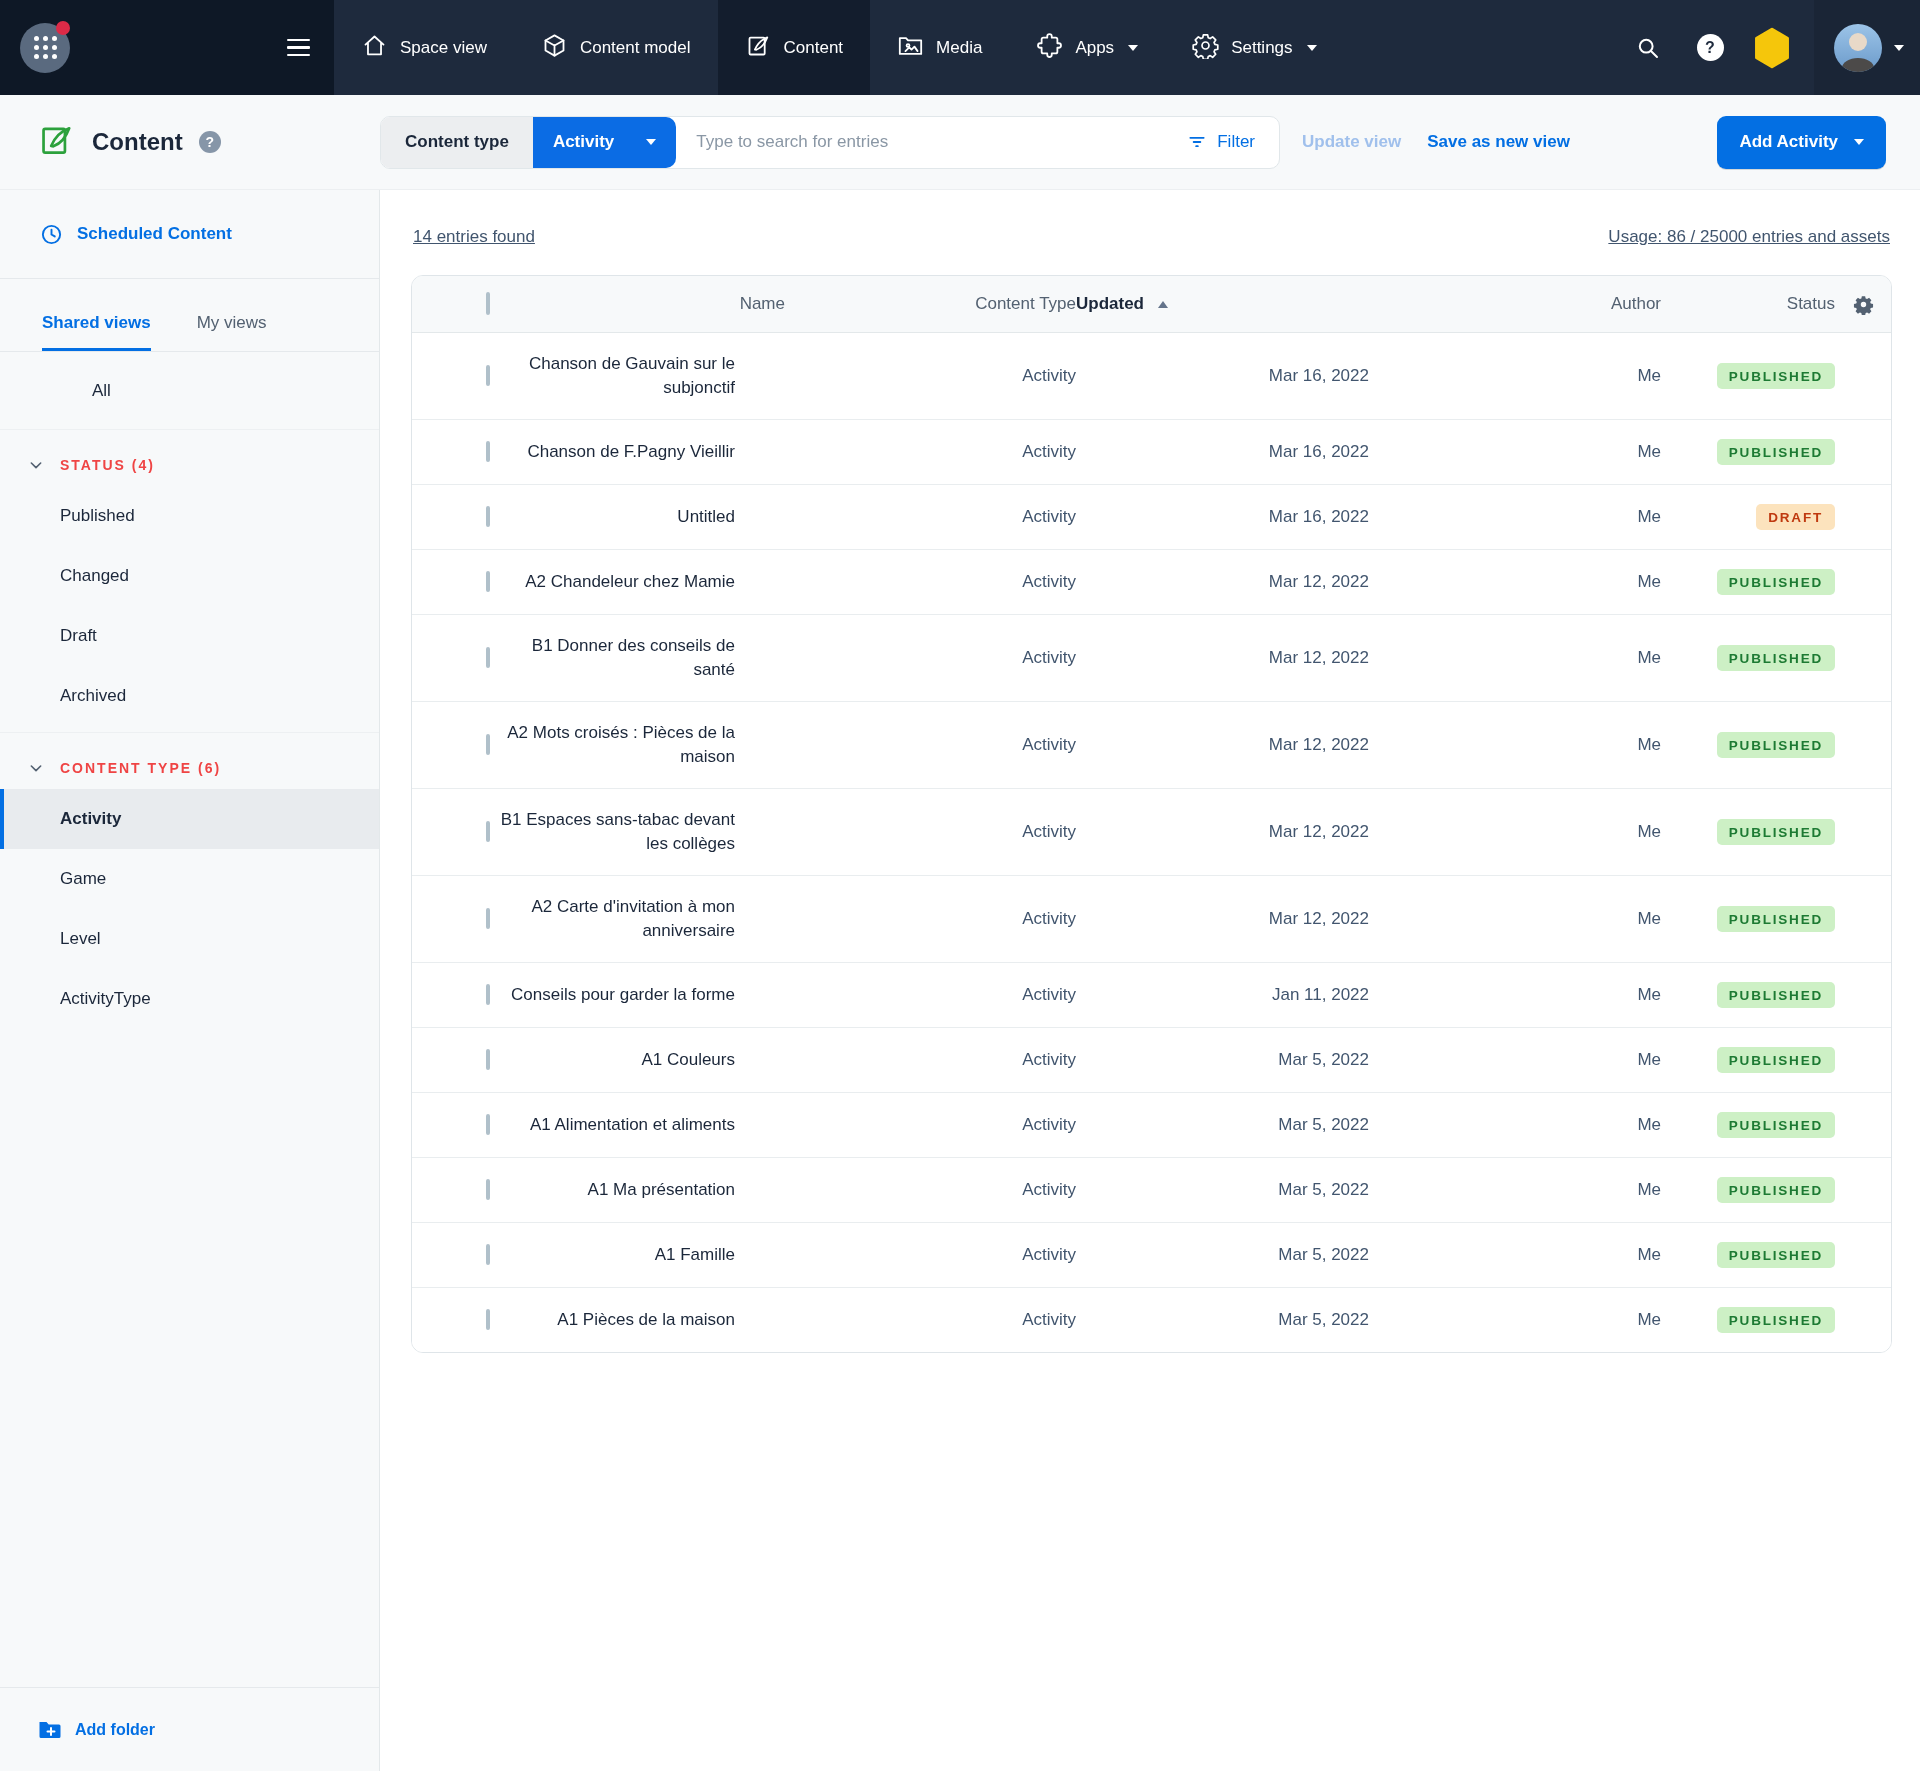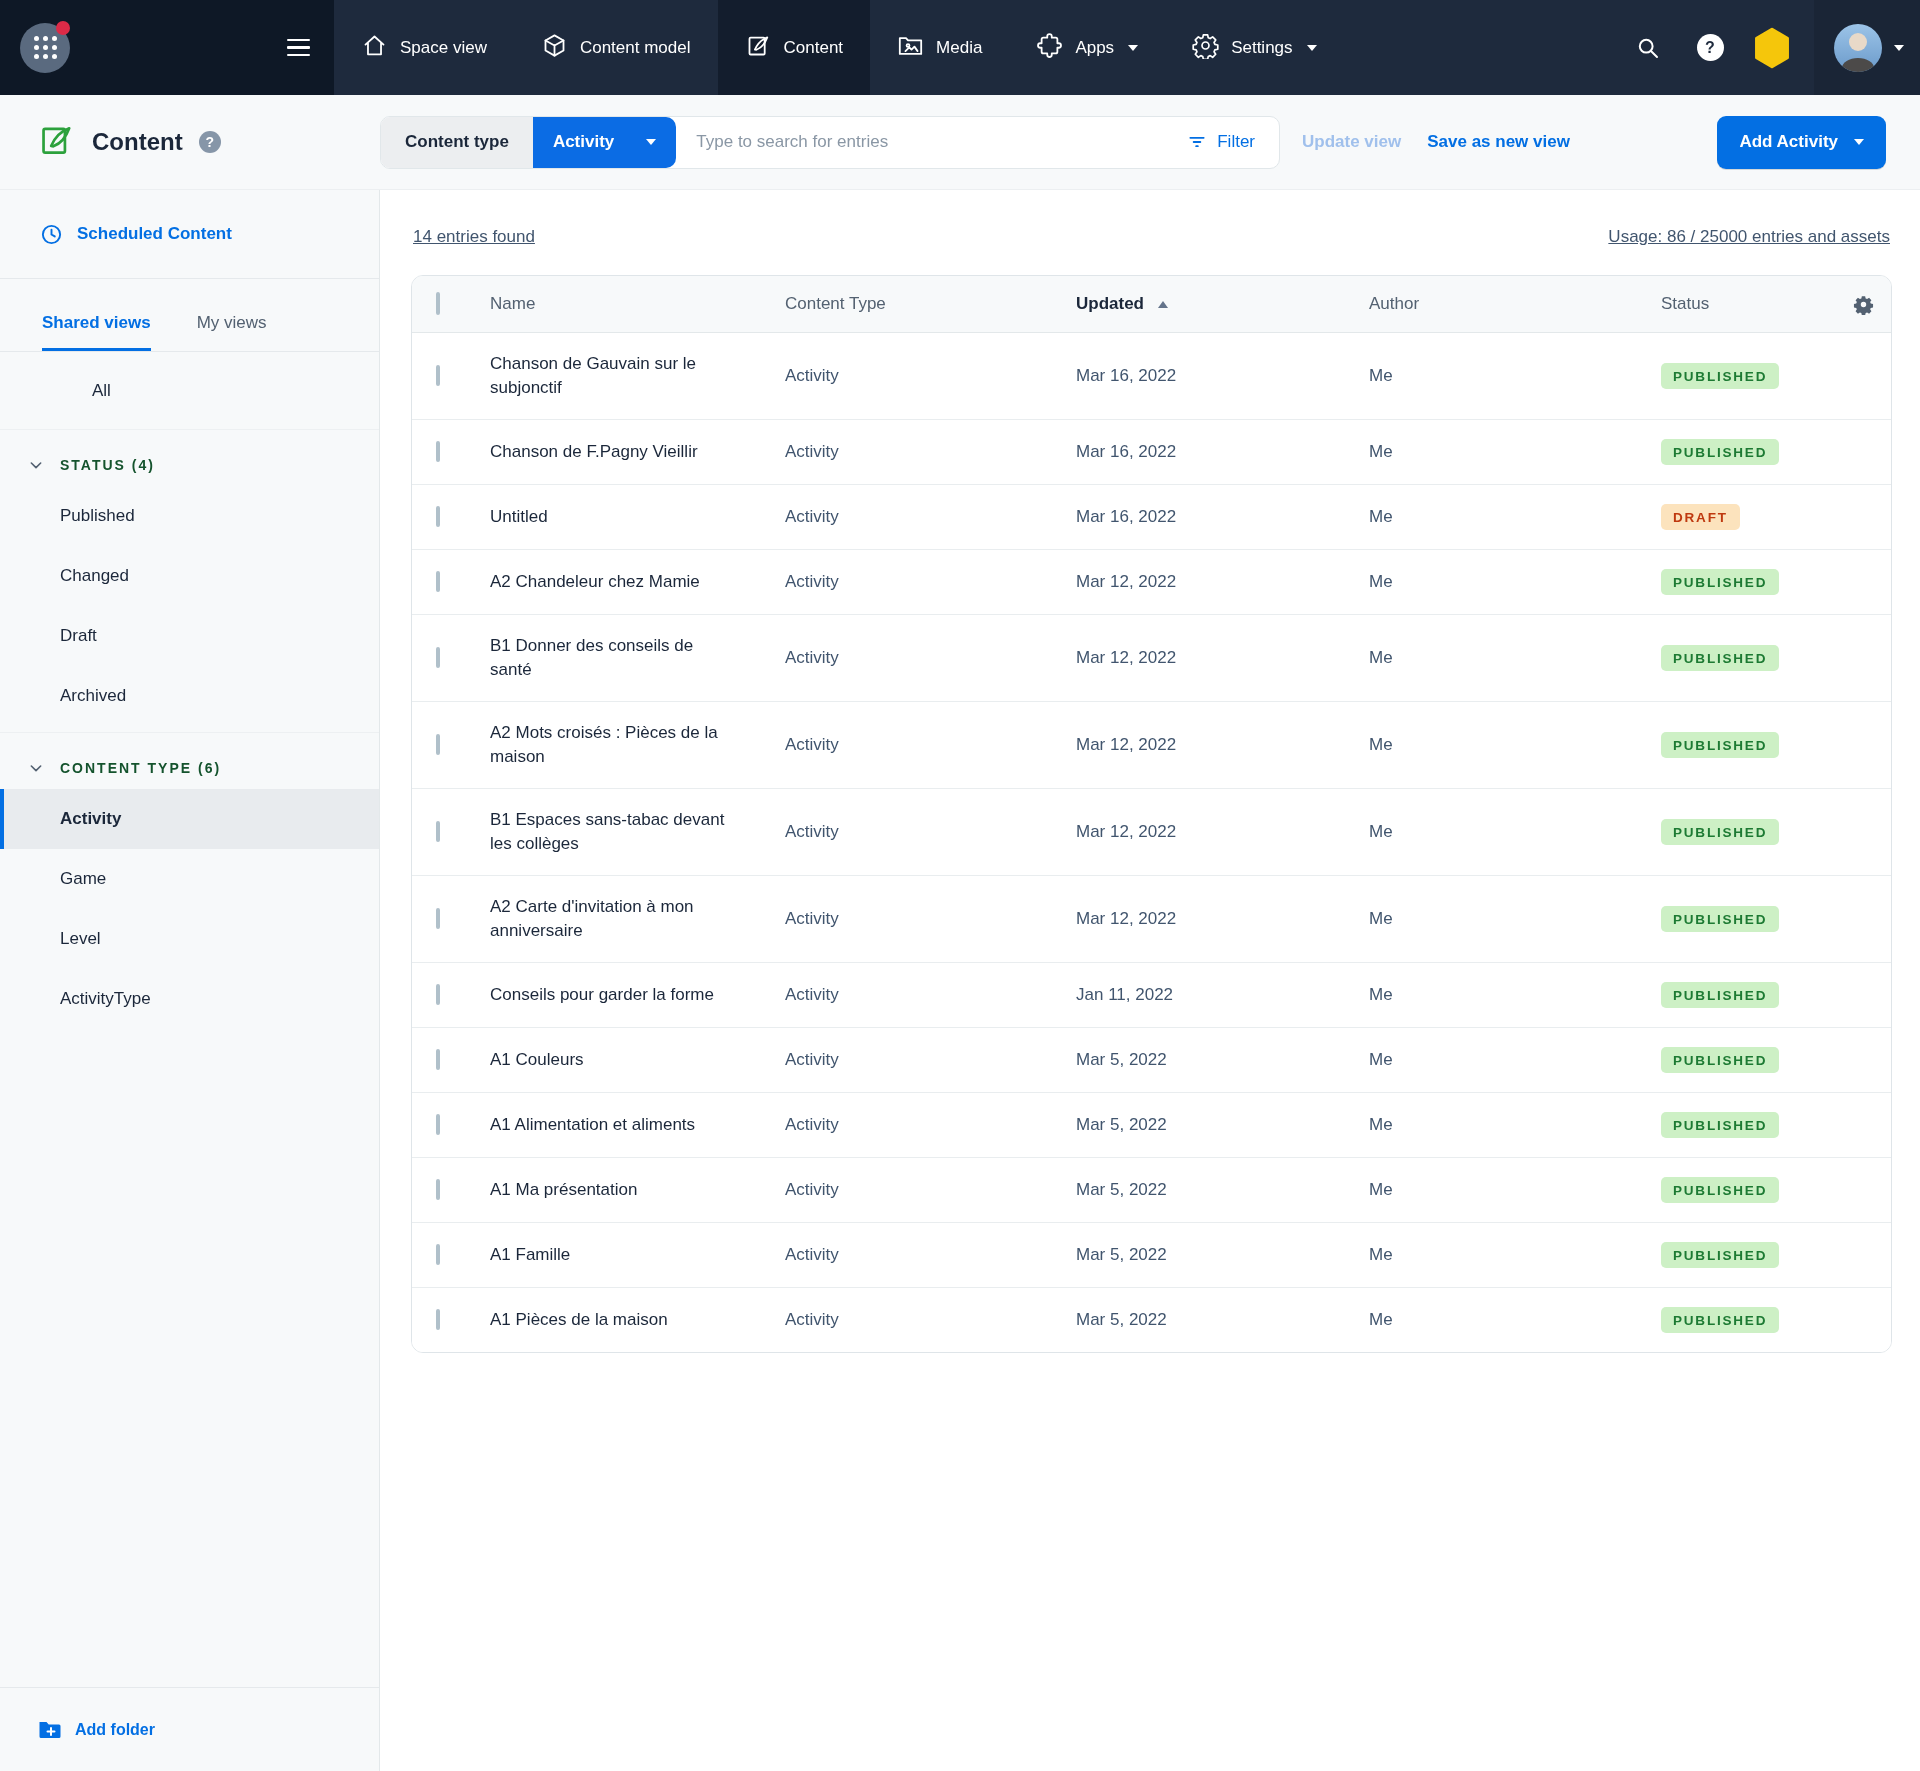--- a/index.html
+++ b/index.html
@@ -55,32 +55,32 @@
   .search-input::placeholder { color:#8a97a5; }
   .filter-btn { display:flex; align-items:center; gap:10px; color:#036fe3; font-size:17px; padding-right:24px; cursor:pointer; }
   .link-muted { color:#a0c0ec; font-size:17px; font-weight:600; margin-left:22px; cursor:default; white-space:nowrap; }
   .link-blue  { color:#036fe3; font-size:17px; font-weight:600; margin-left:26px; cursor:pointer; white-space:nowrap; }
   .add-btn { margin-left:auto; margin-right:34px; height:53px; background:#036fe3; color:#fff; border:none;
              border-radius:9px; font-size:17px; font-weight:bold; padding:0 22px; display:flex; align-items:center;
              gap:14px; cursor:pointer; font-family:"Liberation Sans", sans-serif; box-shadow:0 1px 0 rgba(15,27,38,.15); }
   .add-btn .chev-down { border-top-color:#fff; border-left-width:5px; border-right-width:5px; }
 
   
-  .page { display:flex; height:1581px; }
+  .page { display:flex; height:1581px;text-align:right; }
   .sidebar { width:380px; flex:none; background:#f7f9fa; border-right:1px solid #e3e8ea;
              display:flex; flex-direction:column; }
   .scheduled { height:89px; display:flex; align-items:center; gap:14px; padding-left:40px;
                border-bottom:1px solid #e5e9ec; color:#036fe3; font-size:17px; font-weight:bold; cursor:pointer; }
   .views-tabs { display:flex; gap:46px; padding:34px 0 0 42px; border-bottom:1px solid #e5e9ec; }
   .views-tab { font-size:17px; color:#536171; padding-bottom:15px; border-bottom:3px solid transparent; cursor:pointer; }
   .views-tab.active { color:#036fe3; font-weight:bold; border-bottom-color:#036fe3; }
   .all-item { height:78px; display:flex; align-items:center; padding-left:92px; font-size:17px;
               color:#1b273a; border-bottom:1px solid #edf0f2; cursor:pointer; }
   .section-head { display:flex; align-items:center; gap:16px; padding:27px 0 13px 28px; cursor:pointer; }
-  .section-title { font-size:14px; font-weight:bold; letter-spacing:2px; color:#14532d; }
+  .section-title { font-size:14px; font-weight:bold; letter-spacing:2px; color:#ef4444; }
   .side-item { height:60px; display:flex; align-items:center; padding-left:60px; font-size:17px; color:#1b273a; cursor:pointer; }
   .side-item.active { background:#e8ebee; border-left:4px solid #036fe3; padding-left:56px; font-weight:bold; }
   .ct-section { border-top:1px solid #edf0f2; margin-top:6px; }
   .sidebar-bottom { margin-top:auto; border-top:1px solid #e5e9ec; height:84px; display:flex; align-items:center;
                     gap:13px; padding-left:38px; color:#036fe3; font-weight:bold; font-size:16px; cursor:pointer; }
 
   .main { flex:1; background:#fff; padding:0 28px 0 31px; }
   .entries-bar { display:flex; justify-content:space-between; padding:37px 2px 28px;
                  font-size:17px; color:#41556e;text-decoration:underline; }
 

